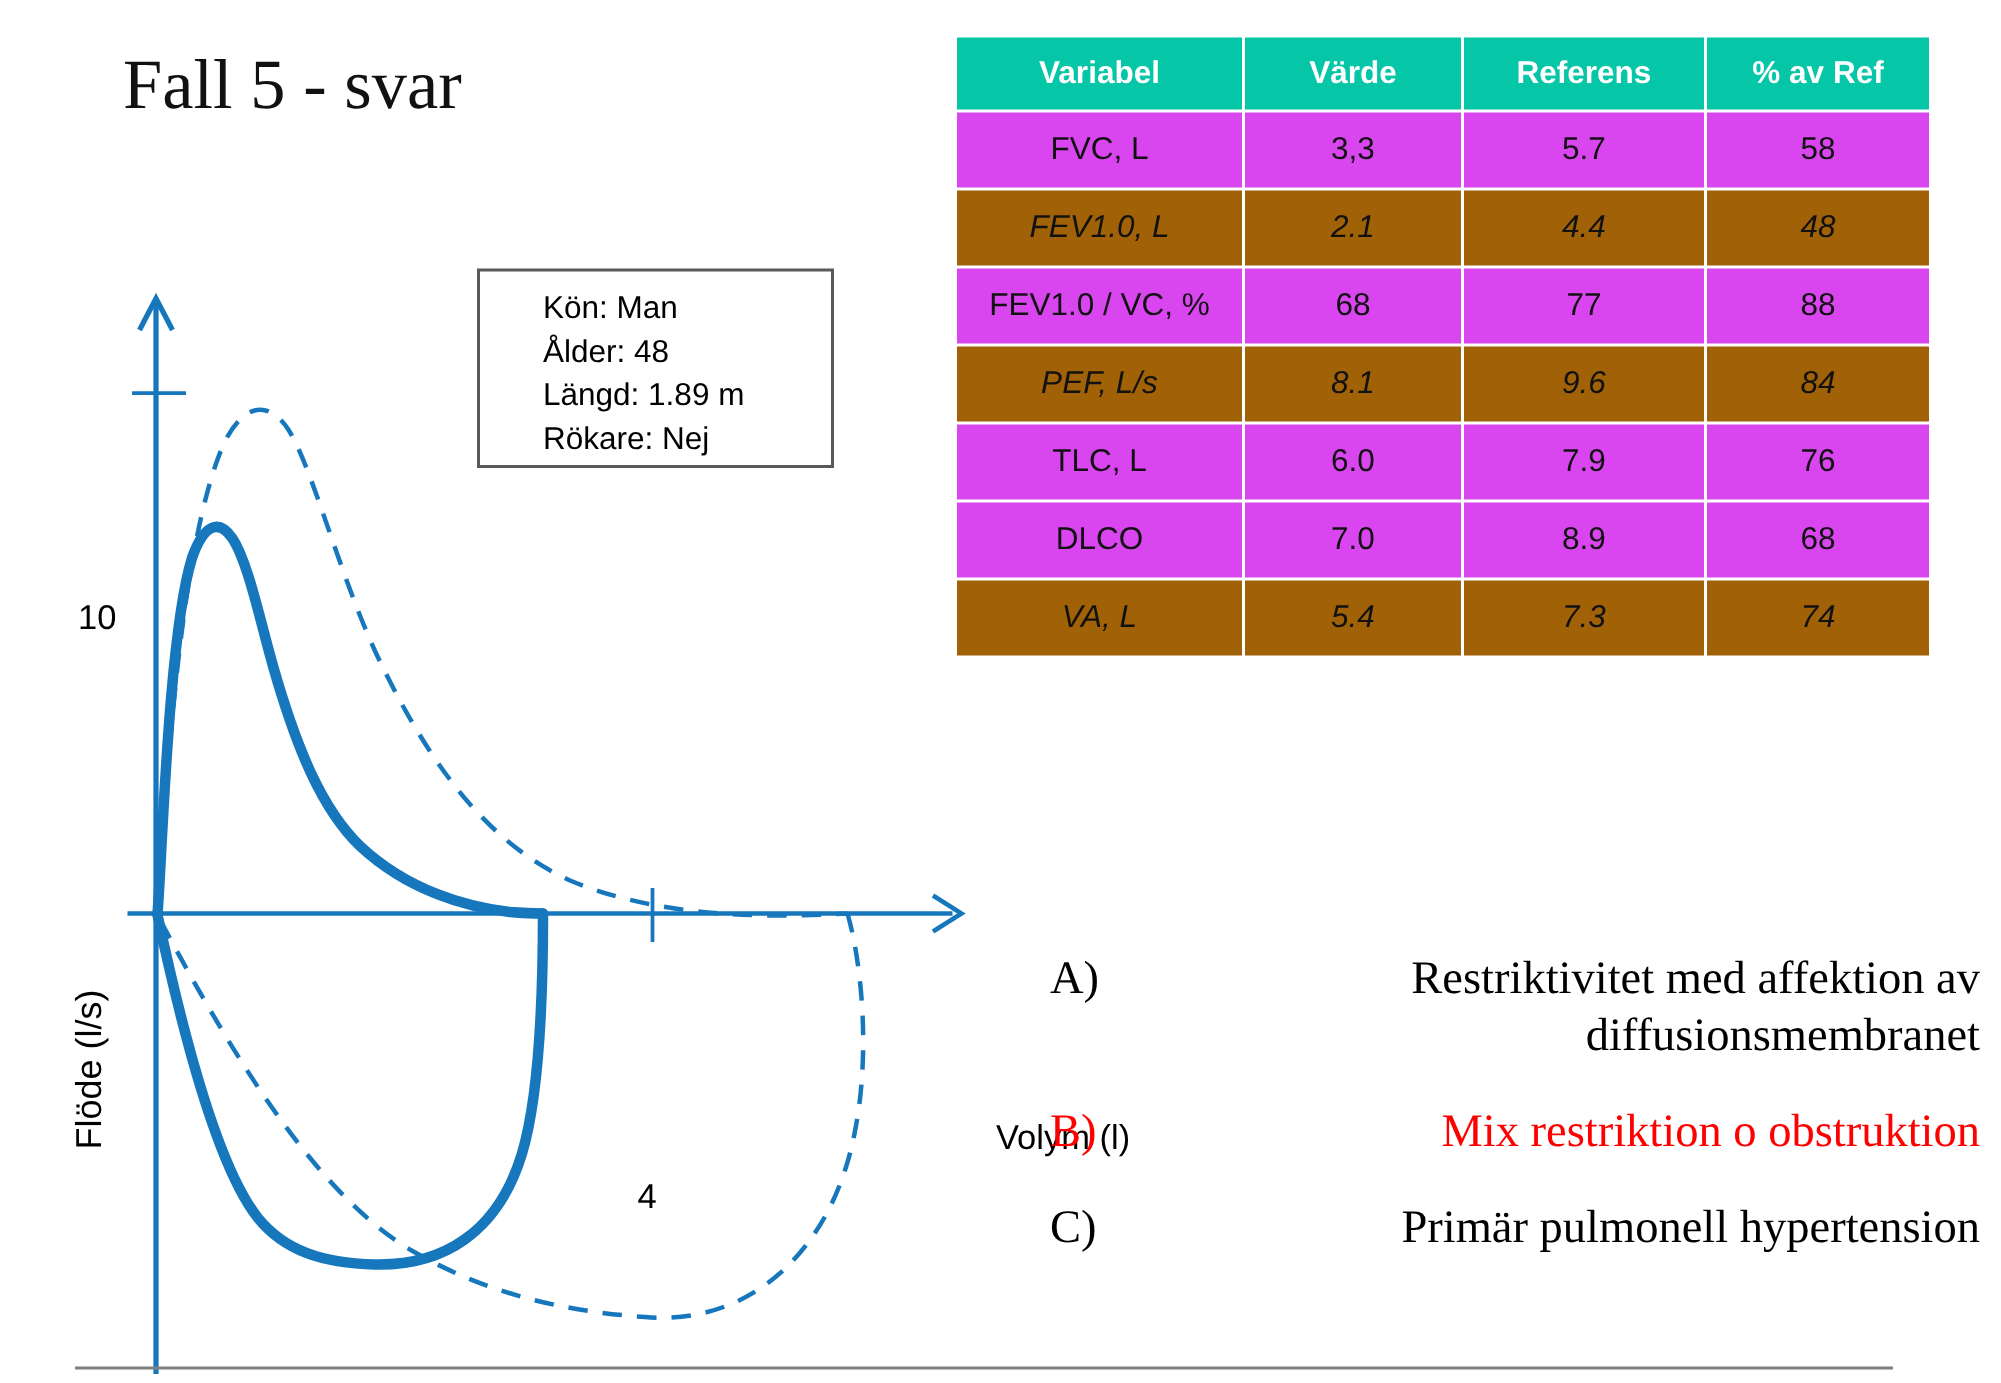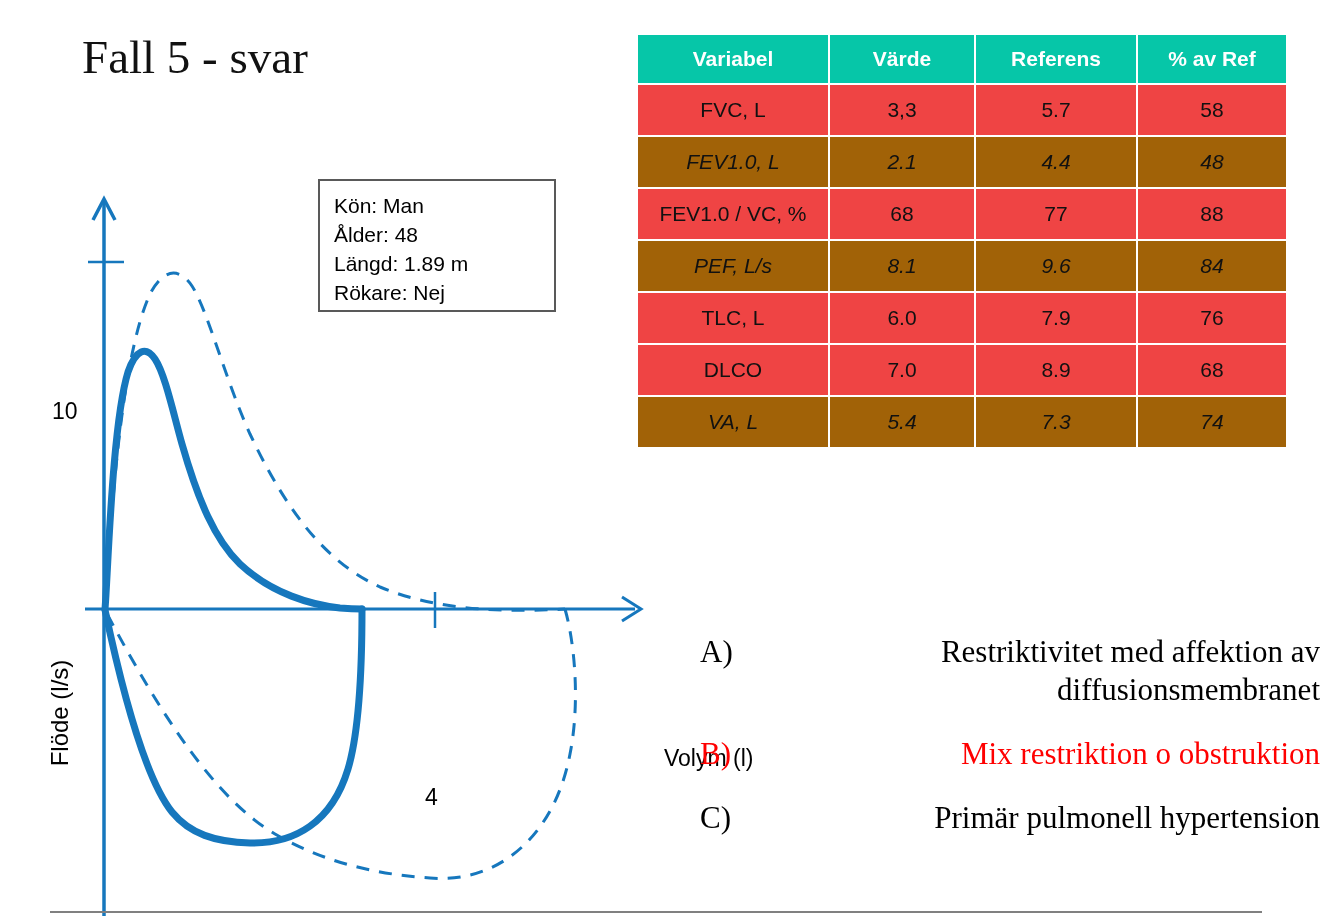--- a/index.html
+++ b/index.html
@@ -38,20 +38,21 @@
     border: 2px solid #595959;
     background: #ffffff;
     box-sizing: border-box;
     padding: 10px 0 0 14px;
   }
   #patient-box .pline {
     font-size: 21px;
     line-height: 29px;
     color: #000000;
     white-space: nowrap;
+    margin-left: 28px;
   }
 
   
   #chart {
     position: absolute;
     left: 0px;
     top: 144px;
     width: 680px;
     height: 772px;
   }
@@ -82,21 +83,21 @@
     left: 664px;
     top: 601px;
     font-size: 23px;
     white-space: nowrap;
   }
 
   
   #results-table {
     position: absolute;
     left: 636px;
-    top: 33px;
+    top: 23px;
     width: 646px;
     border-collapse: separate;
     border-spacing: 2px;
     table-layout: fixed;
   }
   #results-table th {
     background: #06c6a8;
     color: #ffffff;
     font-size: 21px;
     font-weight: bold;
@@ -104,21 +105,21 @@
     text-align: center;
     border: 0;
   }
   #results-table td {
     font-size: 21px;
     height: 48px;
     text-align: center;
     color: #111111;
     border: 0;
   }
-  #results-table tbody tr.row-a td { background: #ef4444; }
+  #results-table tbody tr.row-a td { background: #d946ef; }
   #results-table tbody tr.row-b td { background: #a16207; font-style: italic; }
 
   #results-table col.c-var { width: 190px; }
   #results-table col.c-val { width: 144px; }
   #results-table col.c-ref { width: 160px; }
   #results-table col.c-pct { width: 148px; }
 
   
   #answers {
     position: absolute;

